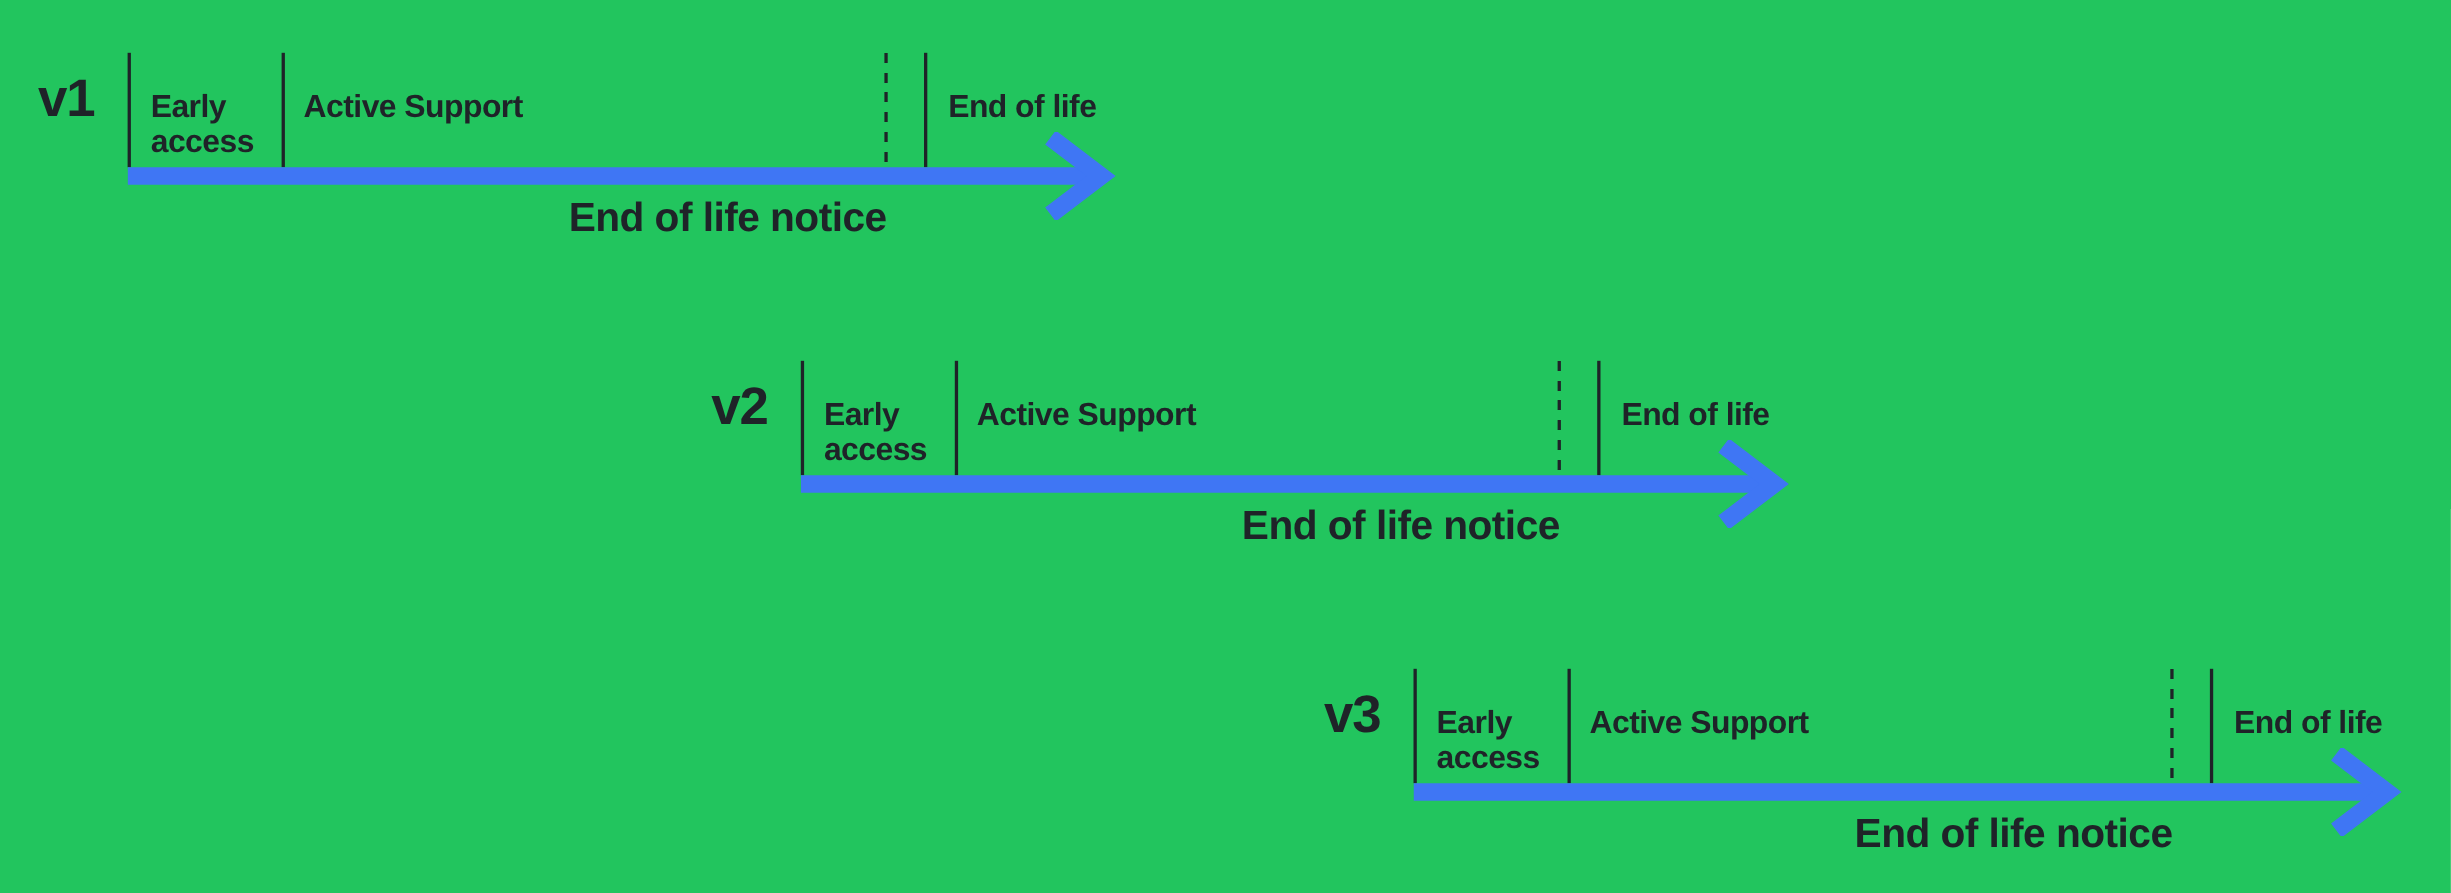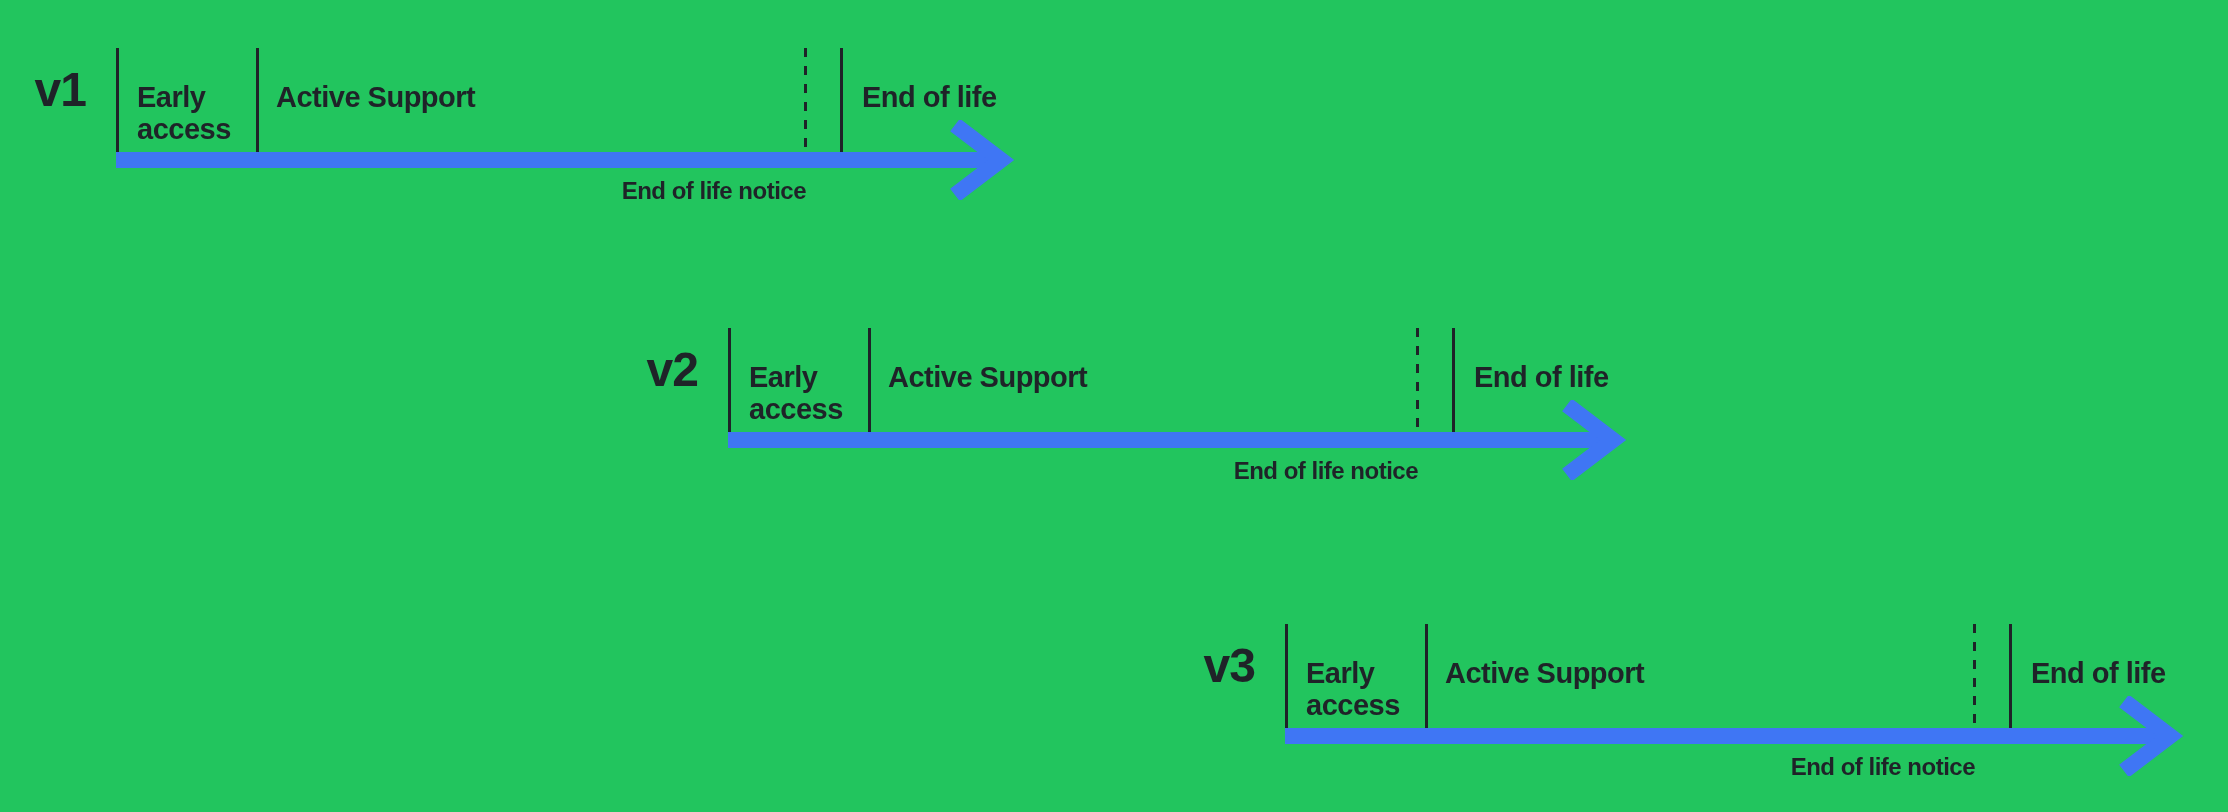--- a/index.html
+++ b/index.html
@@ -15,21 +15,21 @@
     position: relative;
     width: 2228px;
     height: 812px;
     background: #22c55e;
     overflow: hidden;
   }
   .timeline { position: absolute; width: 1px; height: 1px; }
   
   .t1 { left: 118px;  top: 48px;  }
   .t2 { left: 730px;  top: 328px; }
-  .t3 { left: 1287px; top: 624px; }
+  .t3 { left: 1287px; top: 608px; }
 
   .version {
     position: absolute;
     left: -232px;
     top: 16px;
     width: 200px;
     text-align: right;
     font-size: 48px;
     font-weight: bold;
     letter-spacing: -1px;
@@ -86,21 +86,21 @@
     fill: none;
     stroke-linejoin: miter;
     stroke-miterlimit: 10;
   }
   .notice {
     position: absolute;
     top: 129px;
     left: 358px;
     width: 330px;
     text-align: right;
-    font-size: 24px;
+    font-size: 37px;
     font-weight: bold;
     letter-spacing: -0.5px;
     color: var(--ink);
     white-space: nowrap;
   }
 </style>
 </head>
 <body>
 
 <div class="canvas">

